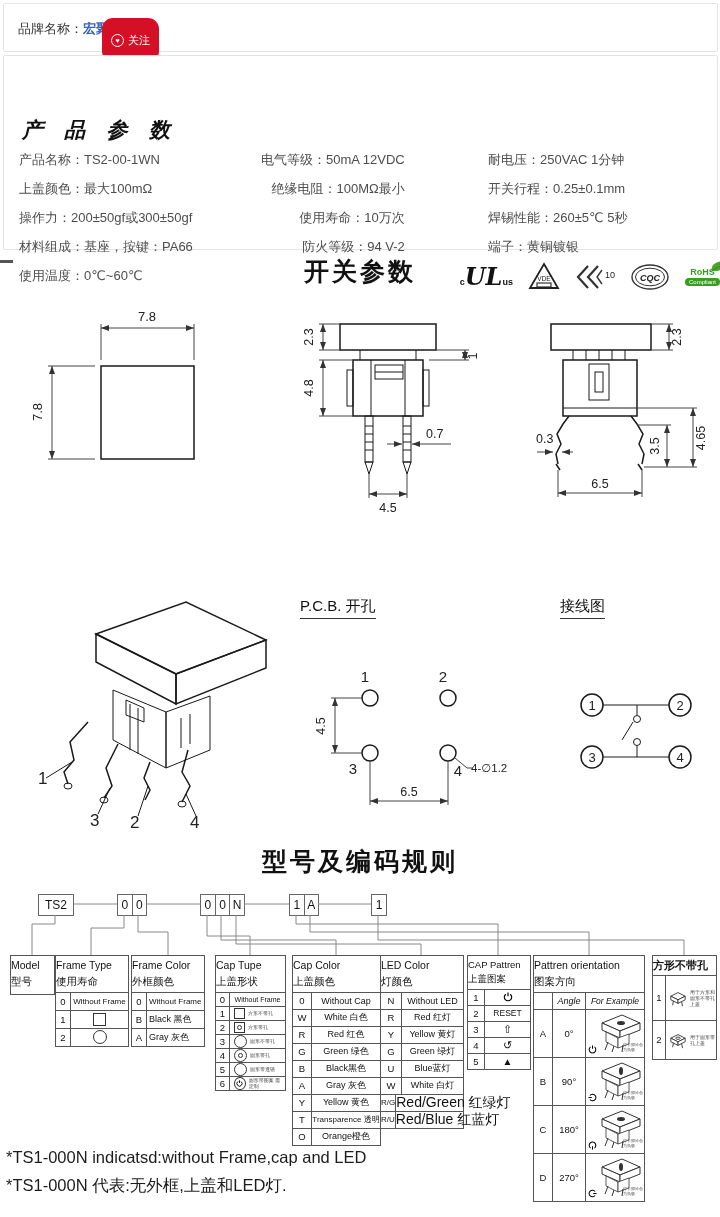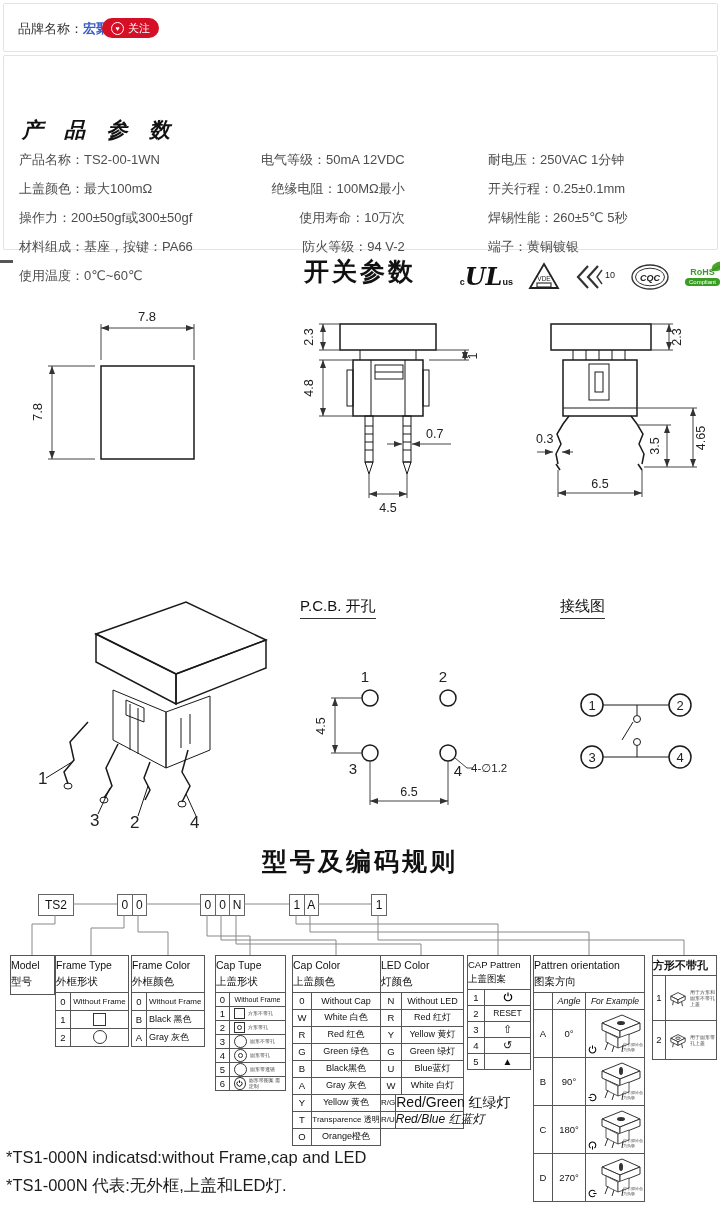--- a/index.html
+++ b/index.html
@@ -3,21 +3,21 @@
 <meta charset="utf-8">
 <style>
   html,body{margin:0;padding:0;}
   body{width:720px;height:1217px;position:relative;background:#fff;overflow:hidden;
        font-family:"Liberation Sans","DejaVu Sans",sans-serif;color:#222;}
   .abs{position:absolute;}
   .card{position:absolute;border:1px solid #e3e3e3;border-radius:2px;background:#fff;}
   
   .brand{position:absolute;left:14px;top:16px;font-size:13px;color:#333;}
   .brand b{color:#3a5dc9;font-weight:bold;}
-  .follow{position:absolute;left:98px;top:14px;height:20px;padding:0 9px;background:#d40f26;color:#fff;
+  .follow{position:absolute;left:98px;top:14px;height:20px;padding:12px 9px;background:#d40f26;color:#fff;
           border-radius:11px;display:flex;align-items:center;gap:4px;font-size:11px;}
   .heart{width:11px;height:11px;border:1px solid #fff;border-radius:50%;font-size:7px;line-height:11px;text-align:center;}
   
   .ptitle{position:absolute;left:18px;top:60px;font-family:"DejaVu Serif","Liberation Serif",serif;
           font-style:italic;font-weight:bold;font-size:21px;letter-spacing:7px;color:#111;}
   .spec{position:absolute;font-size:13px;color:#4d4d4d;}
   .spec div{height:29px;line-height:29px;white-space:nowrap;}
   
   .certs{position:absolute;left:438px;top:198px;width:278px;height:46px;display:flex;align-items:center;
          justify-content:flex-end;gap:15px;}
@@ -353,21 +353,21 @@
 <div class="ptable" style="left:10px;top:955px;width:45px;height:40px;">
   <div class="th2">
       <div>Model</div>
       <div>型号</div>
     </div>
 </div>
 
 <div class="ptable" style="left:55px;top:955px;width:74px;">
   <div class="th2">
       <div>Frame Type</div>
-      <div>外框形状</div>
+      <div>使用寿命</div>
     </div>
   <div class="trow" style="height:17px;">
     <div class="code" style="width:14px;">0</div>
     <div class="val" style="font-size:8px;">Without Frame</div>
   </div>
   <div class="trow" style="height:17px;">
     <div class="code" style="width:14px;">1</div>
     <div class="val">
         <span class="sq-ico" style="width:11px;height:11px;"></span>
       </div>
@@ -528,21 +528,21 @@
   <div class="trow" style="height:16px;">
       <div class="code" style="width:20px;">W</div>
       <div class="val">White 白灯</div>
     </div>
   <div class="trow" style="height:16px;">
       <div class="code" style="width:20px;font-size:8px;">R/G</div>
       <div class="val" style="font-size:14px;">Red/Green 红绿灯</div>
     </div>
   <div class="trow" style="height:16px;">
       <div class="code" style="width:20px;font-size:8px;">R/U</div>
-      <div class="val" style="font-size:12px;font-style:italic;">Red/Blue 红蓝灯</div>
+      <div class="val" style="font-size:14px;">Red/Blue 红蓝灯</div>
     </div>
 </div>
 
 <div class="ptable" style="left:467px;top:955px;width:64px;">
   <div class="th2" style="font-size:9.5px;">
       <div>CAP Pattren</div>
       <div>上盖图案</div>
     </div>
   <div class="trow" style="height:15px;">
     <div class="code" style="width:16px;">1</div>

